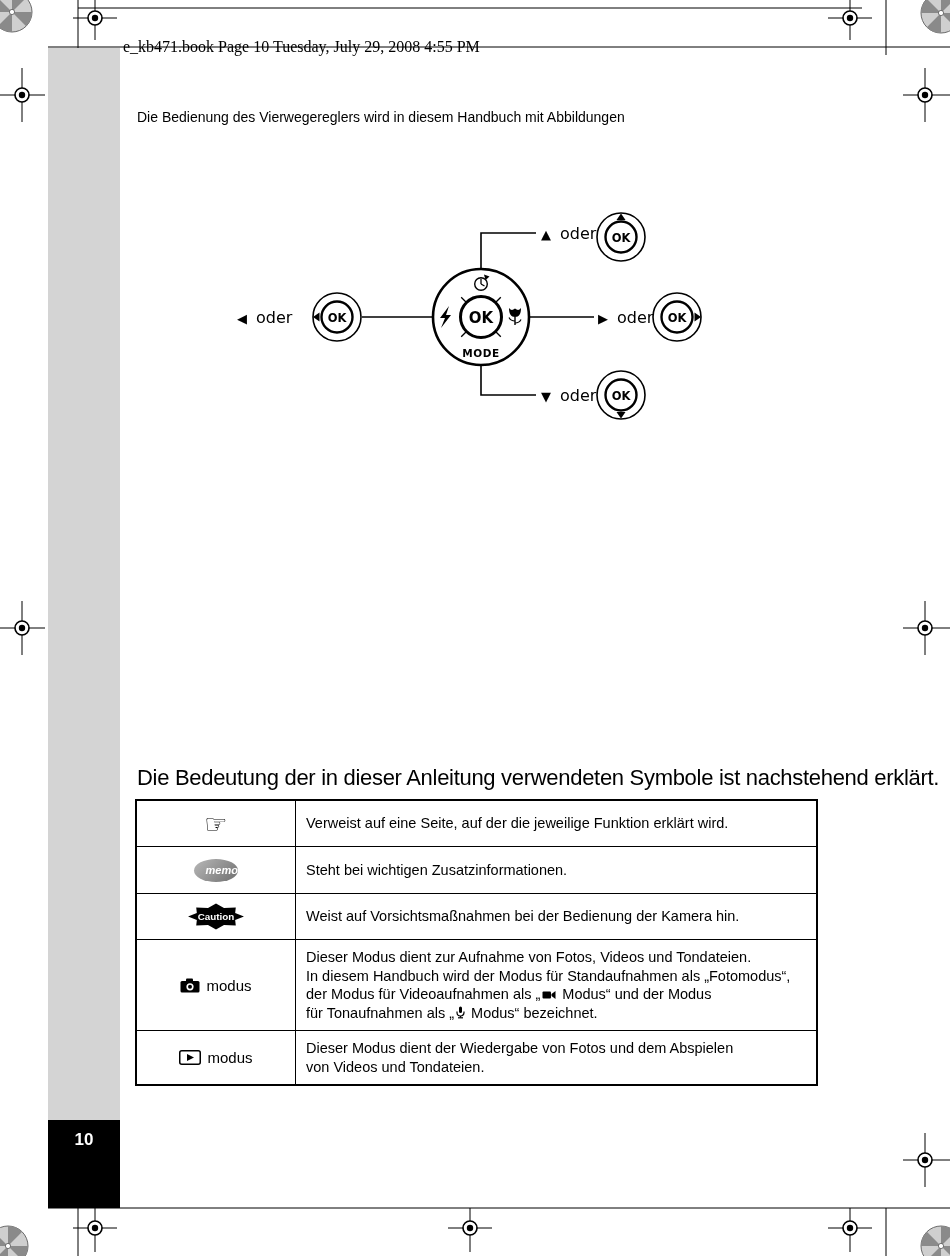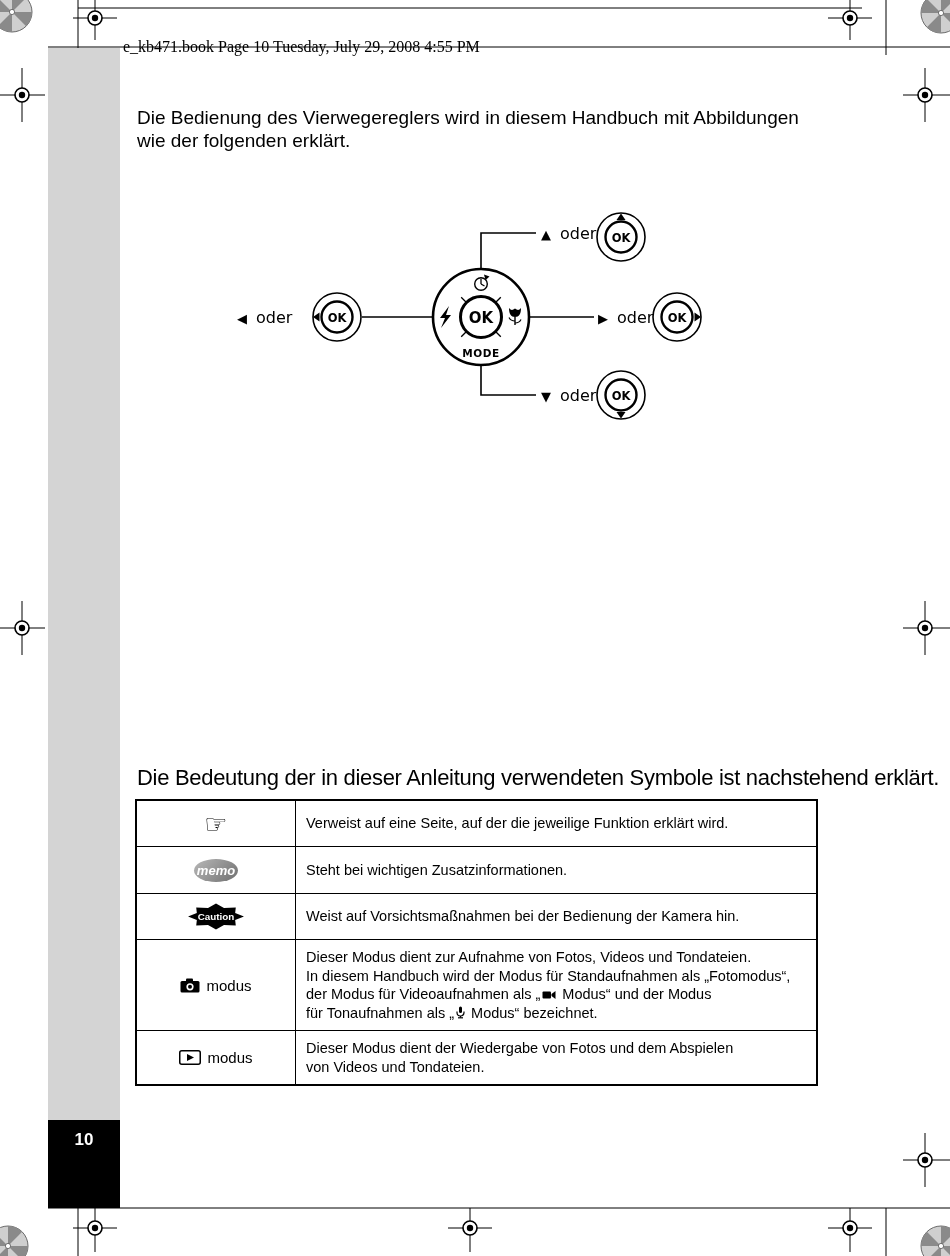--- a/index.html
+++ b/index.html
@@ -23,21 +23,21 @@
     position:absolute;left:48px;top:1120px;width:72px;height:88px;
     background:var(--ink,#000);color:#fff;text-align:center;box-sizing:border-box;
   }
   .page-num-box span{display:inline-block;margin-top:10px;font-weight:bold;font-size:17px;}
 
   .header-text{
     position:absolute;left:123px;top:22px;
     font-family:"Liberation Serif",serif;font-size:16px;white-space:nowrap;margin-top:16px;
   }
 
-  .intro{position:absolute;left:137px;top:106px;font-size:19px;line-height:23px;}
+  .intro{position:absolute;left:137px;top:106px;font-size:14px;line-height:23px;}
   .intro div{white-space:nowrap;}
 
   .diagram{position:absolute;left:205px;top:203px;}
   .diagram text{font-family:"DejaVu Sans",sans-serif;fill:#000;}
 
   .symbols-intro{
     position:absolute;left:137px;top:765px;font-size:22px;letter-spacing:-0.3px;white-space:nowrap;
   }
 
   .symbols-table{
@@ -58,22 +58,22 @@
   .r1{min-height:45px;}
   .r2{min-height:46px;}
   .r3{min-height:45px;}
   .r4{min-height:84px;}
   .r5{min-height:42px;}
 
   .pageref-glyph{font-family:"DejaVu Sans",sans-serif;font-size:26px;line-height:1;}
   .memo-badge{
     width:44px;height:23px;border-radius:50%;
     background:linear-gradient(135deg,#b8b8b8,#6f6f6f);
-    color:#fff;font-style:italic;font-weight:bold;font-size:13px;
-    display:flex;align-items:center;justify-content:center;
+    color:#fff;font-style:italic;font-weight:bold;font-size:11px;
+    display:flex;align-items:center;justify-content:flex-end;
   }
   .mode-caption{font-size:15px;}
   .inline-icon{display:inline-block;vertical-align:-1px;margin:0 2px;}
 </style>
 </head>
 <body>
 
 <svg class="marks" width="950" height="1256" viewBox="0 0 950 1256">
   <defs>
     <g id="pinwheel">
@@ -162,21 +162,20 @@
   <use href="#pinwheel" transform="translate(8,1246)"></use>
   <use href="#pinwheel" transform="translate(941,1246)"></use>
 </svg>
 
 <div class="sidebar"></div>
 
 <div class="header-text">e_kb471.book  Page 10  Tuesday, July 29, 2008  4:55 PM</div>
 
 <div class="intro">
   <div>Die Bedienung des Vierwegereglers wird in diesem Handbuch mit Abbildungen</div>
-  <div>wie der folgenden erklärt.</div>
 </div>
 
 <svg class="diagram" width="530" height="240" viewBox="0 0 530 240">
 
   <g stroke="#000" stroke-width="1.6" fill="none">
     <path d="M276,66 L276,30 L331,30"></path>
     <path d="M276,162 L276,192 L331,192"></path>
     <path d="M157,114 L228,114"></path>
     <path d="M324,114 L389,114"></path>
   </g>

